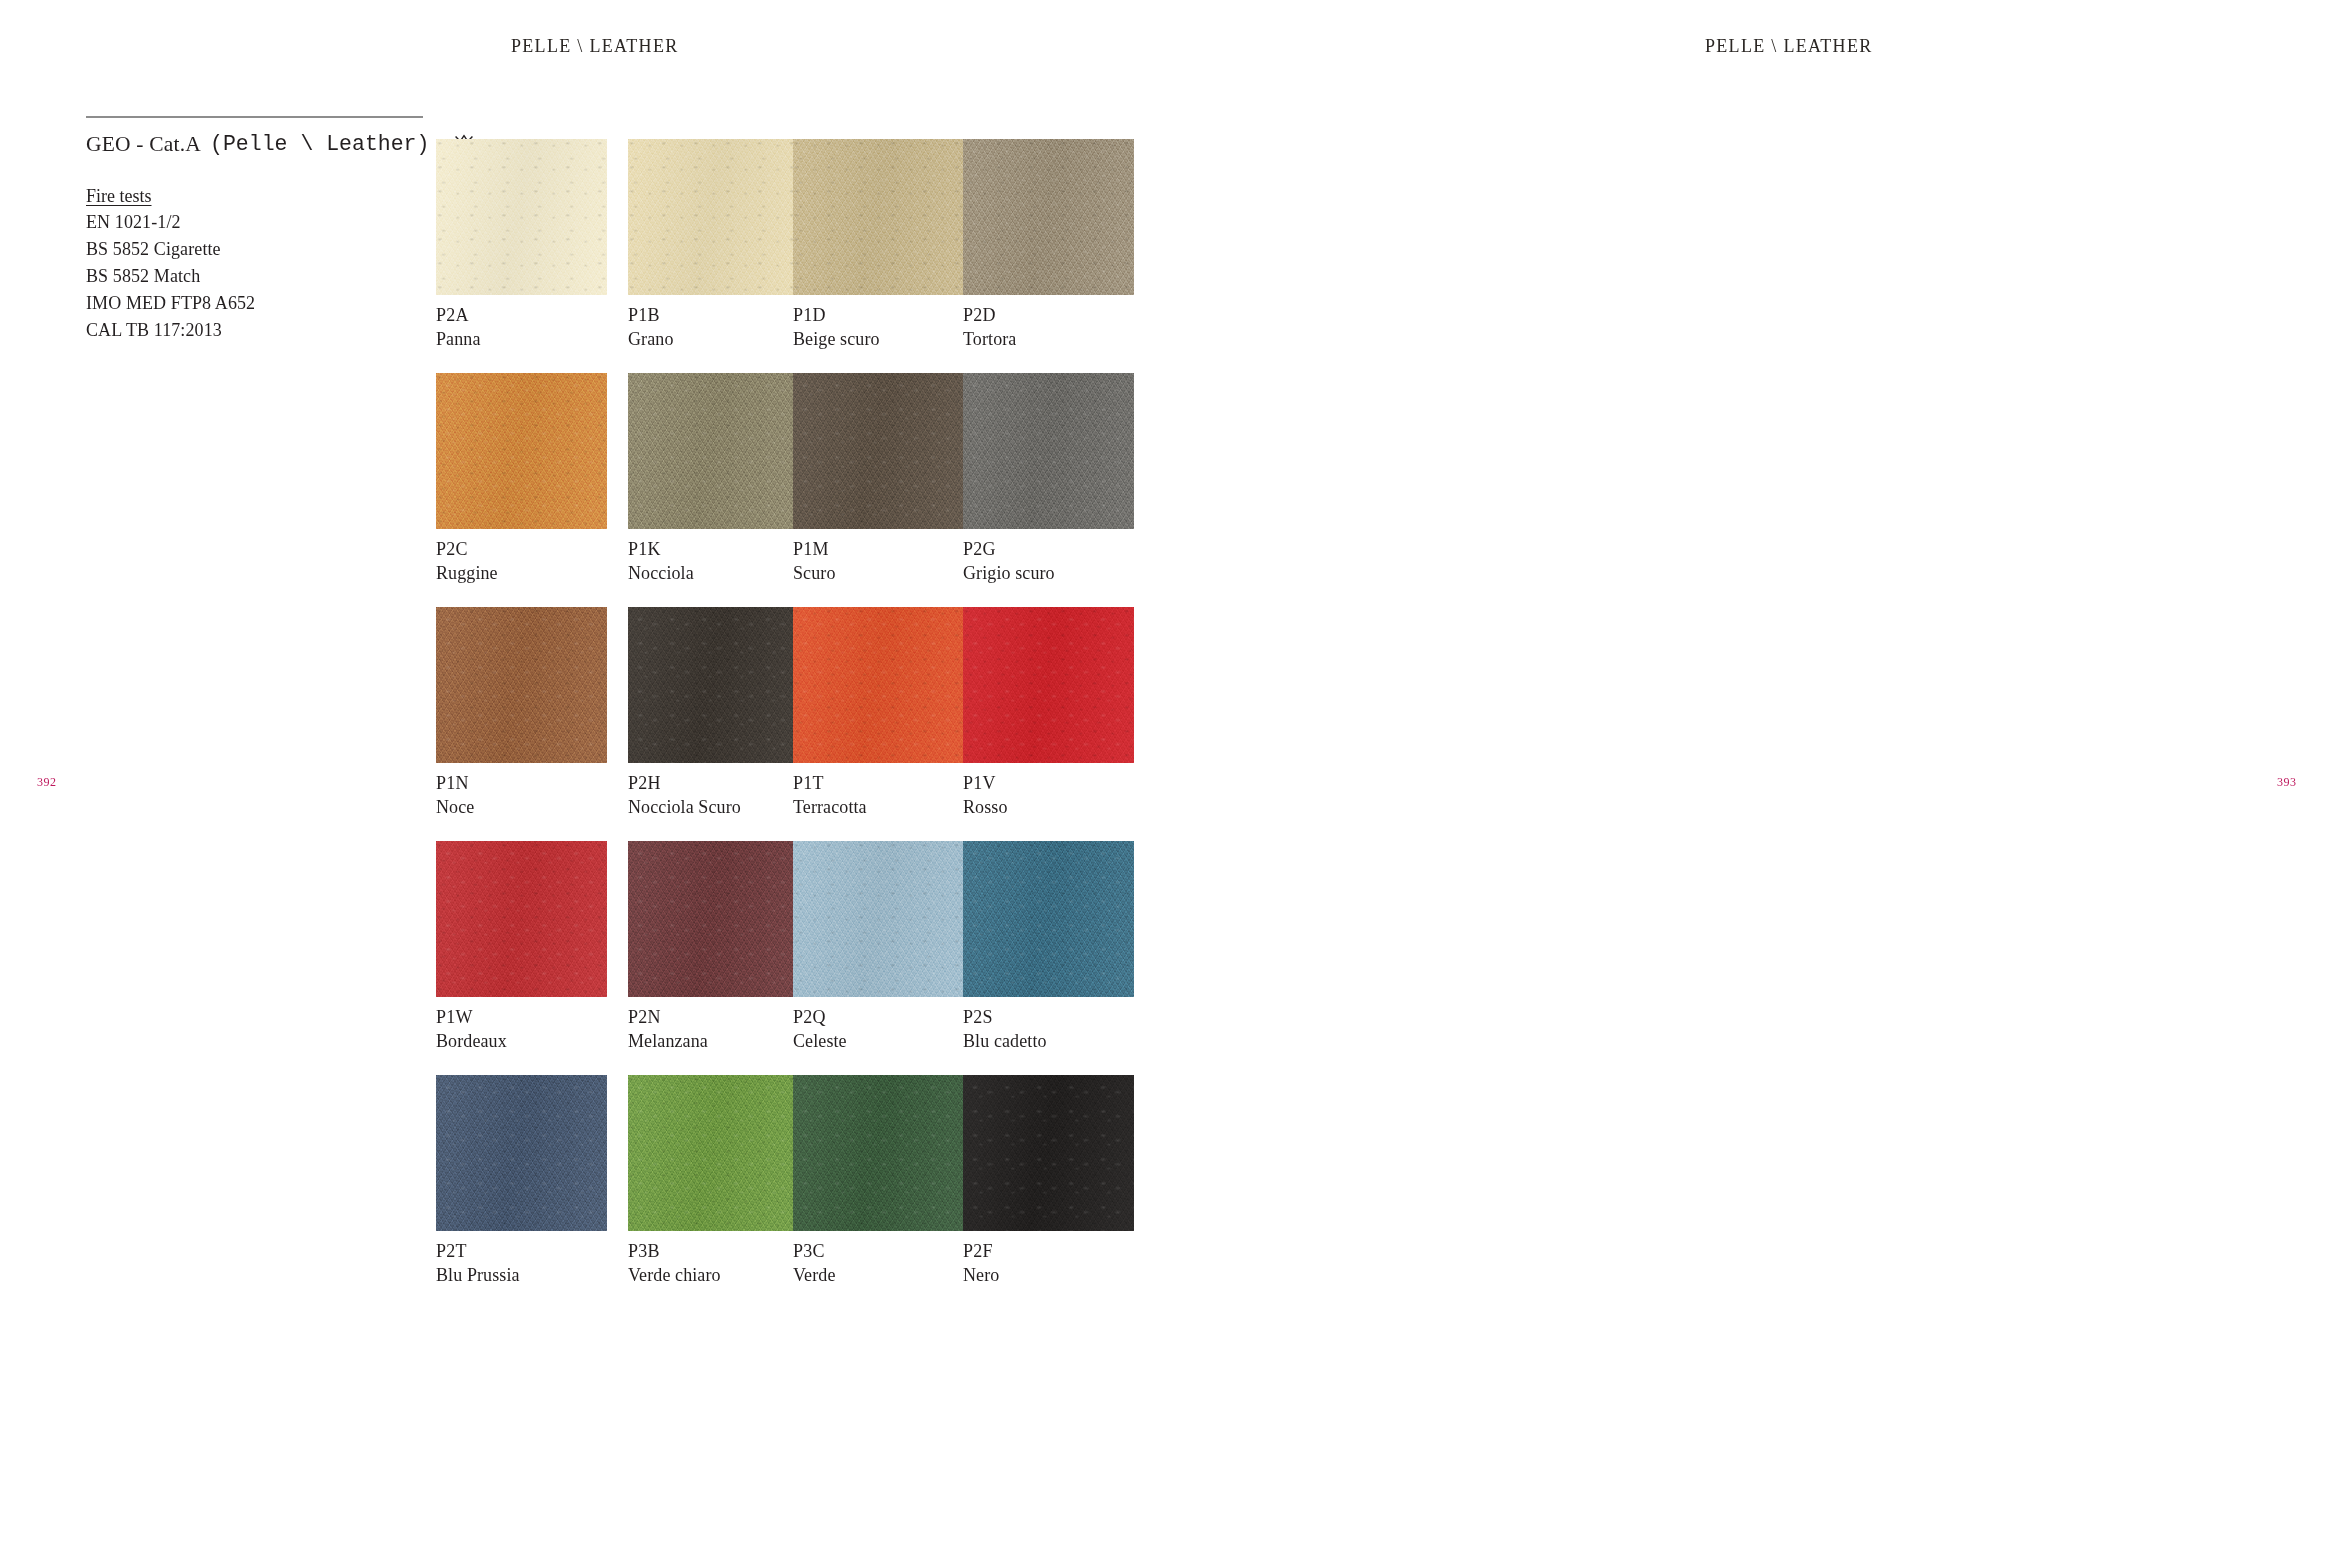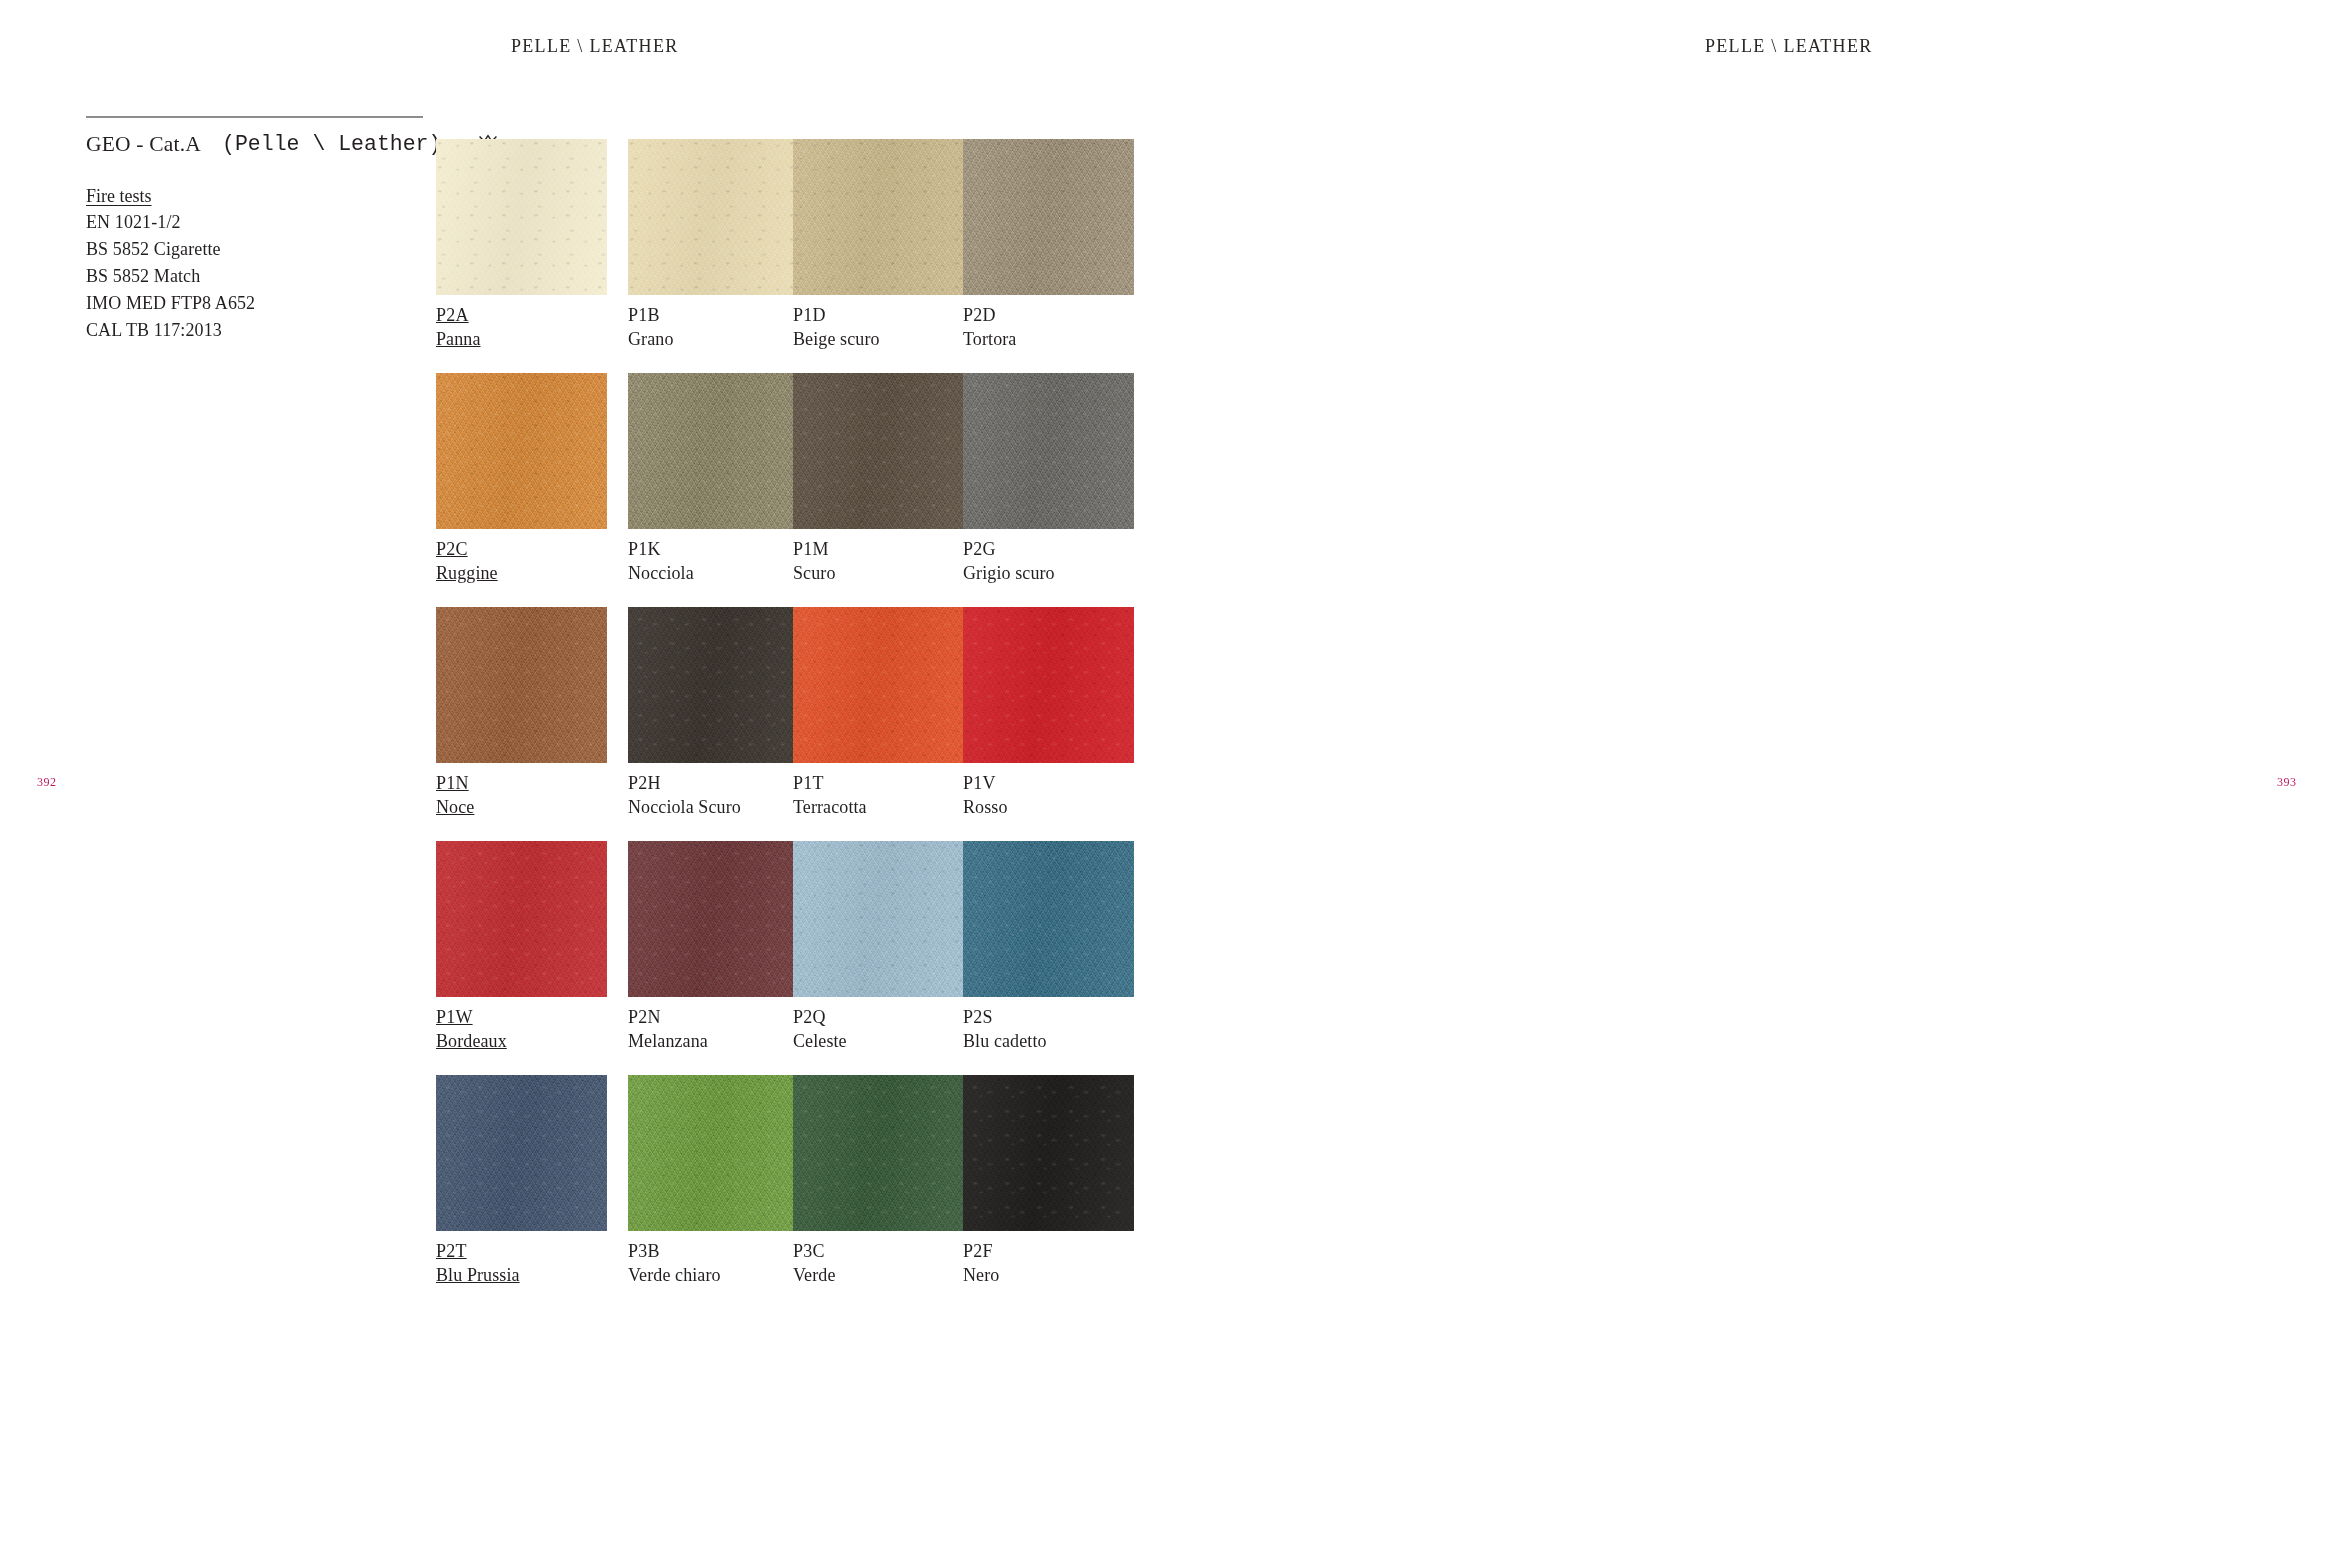--- a/index.html
+++ b/index.html
@@ -34,21 +34,21 @@
   
   .info{position:absolute;width:337px;}
   .info.L{left:86px;top:131px;}
 
   .rule{
     position:absolute;height:1.9px;background:#8d8d8d;top:-15px;left:0;
   }
   .rule.L{width:337px;}
 
   .title-row{
-    display:flex;align-items:center;gap:12px;
+    display:flex;align-items:center;gap:0;
     font-size:21.5px;white-space:nowrap;line-height:1;
   }
   .title-main{letter-spacing:0.2px;}
   .title-paren{margin-left:9px;font-family:Liberation Mono, monospace;}
   .nowater{margin-left:20.6px;display:inline-block;width:28px;height:28px;}
 
   .spec{margin-top:22.5px;}
   .spec div{font-size:18px;line-height:26px;letter-spacing:0.1px;}
 
   .fire-block{margin-top:24px;}
@@ -58,21 +58,21 @@
   }
   .fire-block .fl{font-size:18px;line-height:27px;letter-spacing:0.1px;}
 
   
   .grid{position:absolute;}
   .grid.L{left:436px;top:139px;}
   .grid.R{left:1616px;top:139px;}
 
   .srow{position:relative;height:234px;}
   .cell{position:absolute;width:171px;}
-  .cell.c0{left:0;text-decoration:underline;}
+  .cell.c0{left:0;}
   .cell.c1{left:192px;}
   .cell.c2{left:357px;}
   .cell.c3{left:527px;}
 
   .sw{
     width:171px;height:156px;position:relative;overflow:hidden;
     background-repeat:repeat;
   }
   .sw .grain{
     position:absolute;inset:0;

